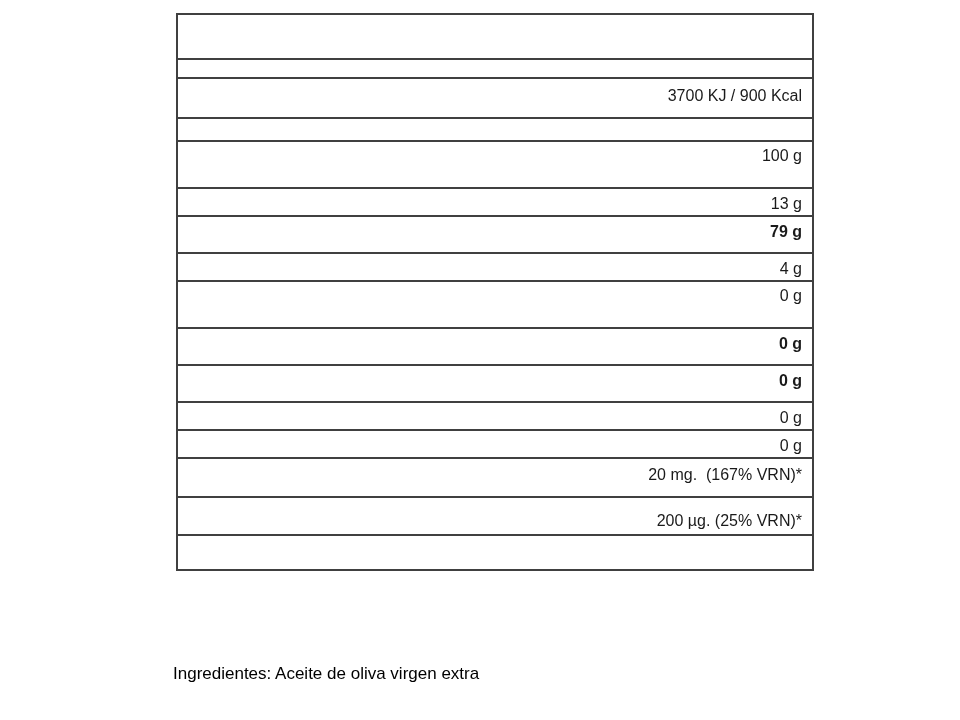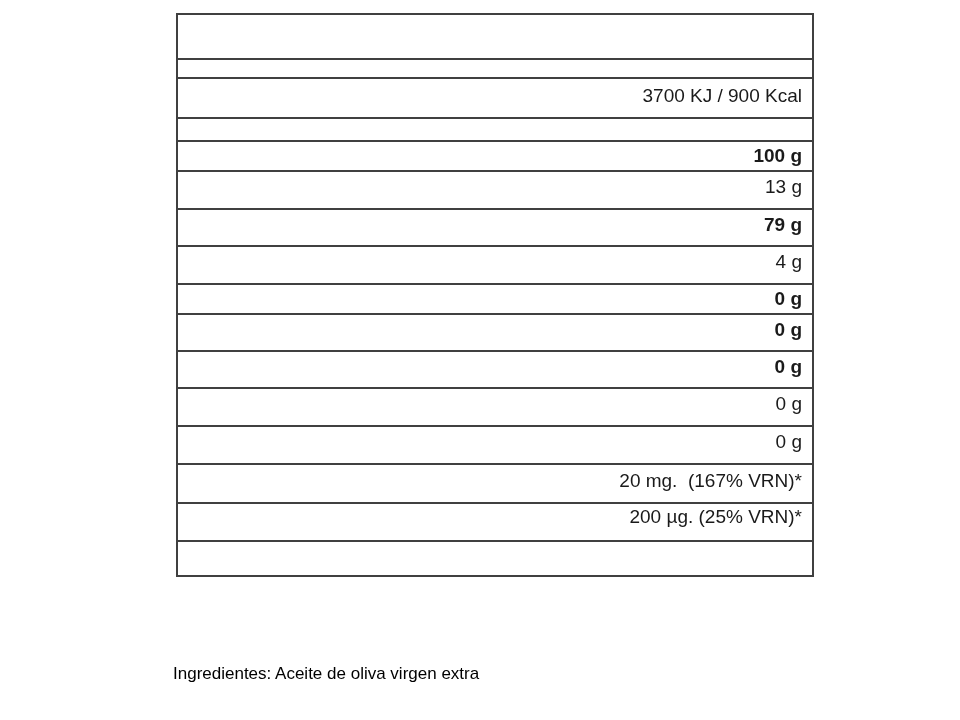--- a/index.html
+++ b/index.html
@@ -9,38 +9,38 @@
     overflow:hidden;
   }
   .ntable{
     position:absolute;left:176px;top:13px;width:638px;
     border:2px solid #404040;box-sizing:border-box;background:#ffffff;
   }
   .row{
     position:relative;box-sizing:border-box;
     border-bottom:2px solid #404040;
     padding:4px 10px 0 6px;
-    font-size:19px;line-height:21px;white-space:pre;
+    font-size:16px;line-height:21px;white-space:pre;
     overflow:hidden;
   }
   .row:last-child{border-bottom:none;}
   .val{position:absolute;right:10px;top:4px;}
   .h45{height:45px;padding-top:3px;}
   .h19{height:19px;padding:0;}
   .h40{height:40px;padding-top:6px;}
   .h40 .val{top:6px;}
   .h23{height:23px;padding:0;}
-  .h47{height:30px;padding-top:19px;font-weight:bold;}
+  .h47{height:47px;padding-top:19px;}
   .h47 .val{top:3px;}
-  .h38{height:38px;}
+  .h38{height:28px;}
   .h37{height:37px;font-weight:bold;}
   .h39{height:39px;}
   .h39 .val{top:5px;}
   .h38v{height:38px;padding-top:5px;}
-  .h38v .val{top:2px;text-align:right;}
+  .h38v .val{top:12px;text-align:right;}
   .h33{height:33px;padding-top:6px;}
   .footer{
     position:absolute;left:173px;top:616px;
     font-size:17px;line-height:23px;color:#000000;white-space:pre;
   }
 </style>
 </head>
 <body>
 
 <div class="ntable">

